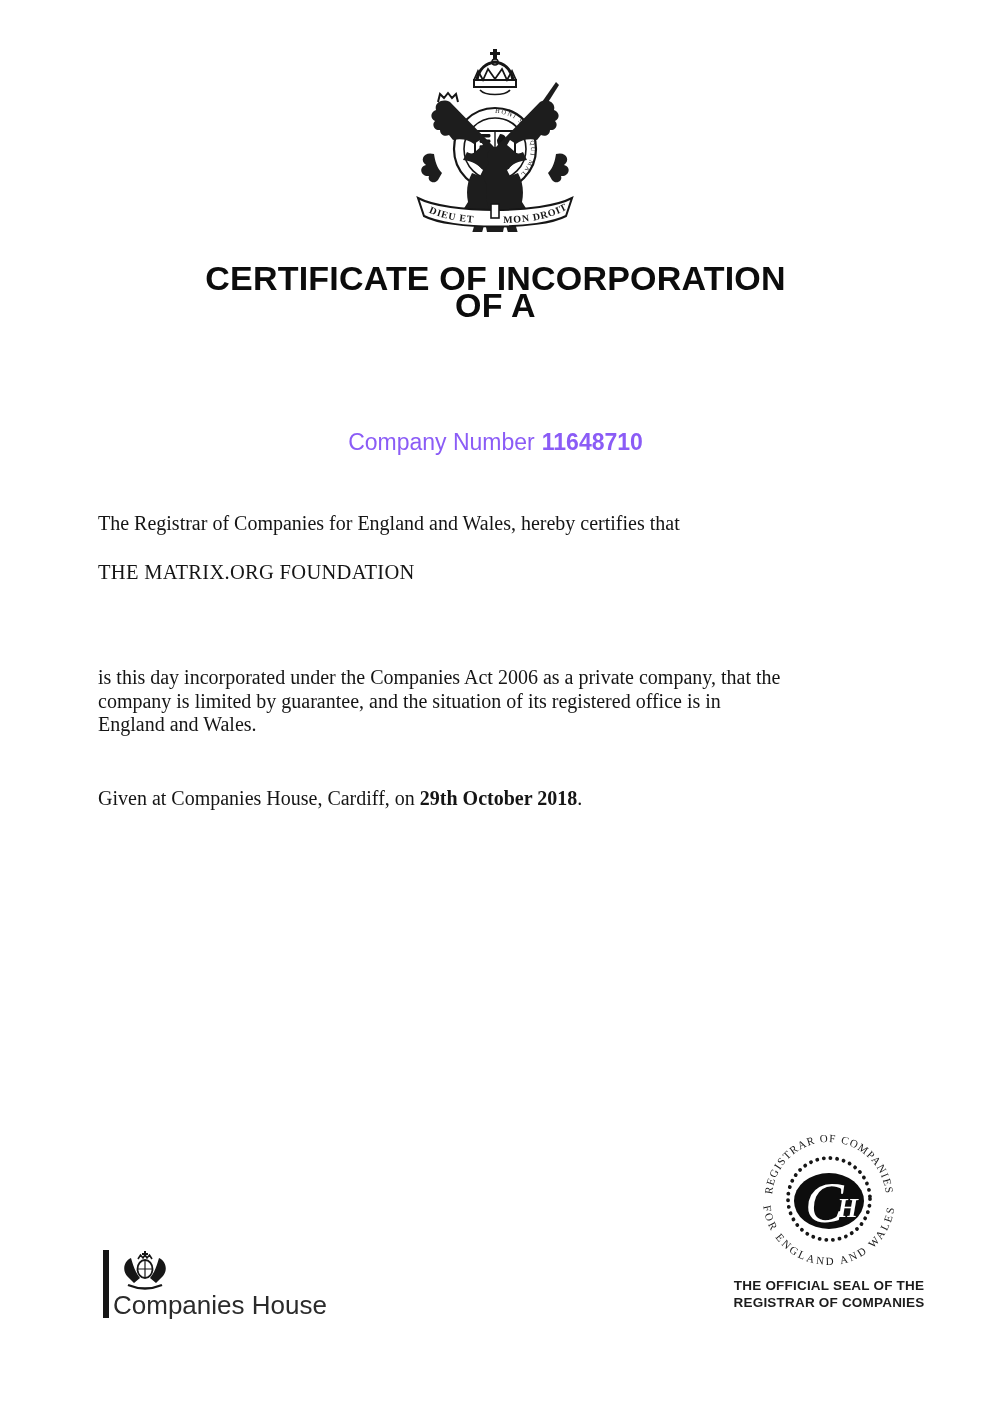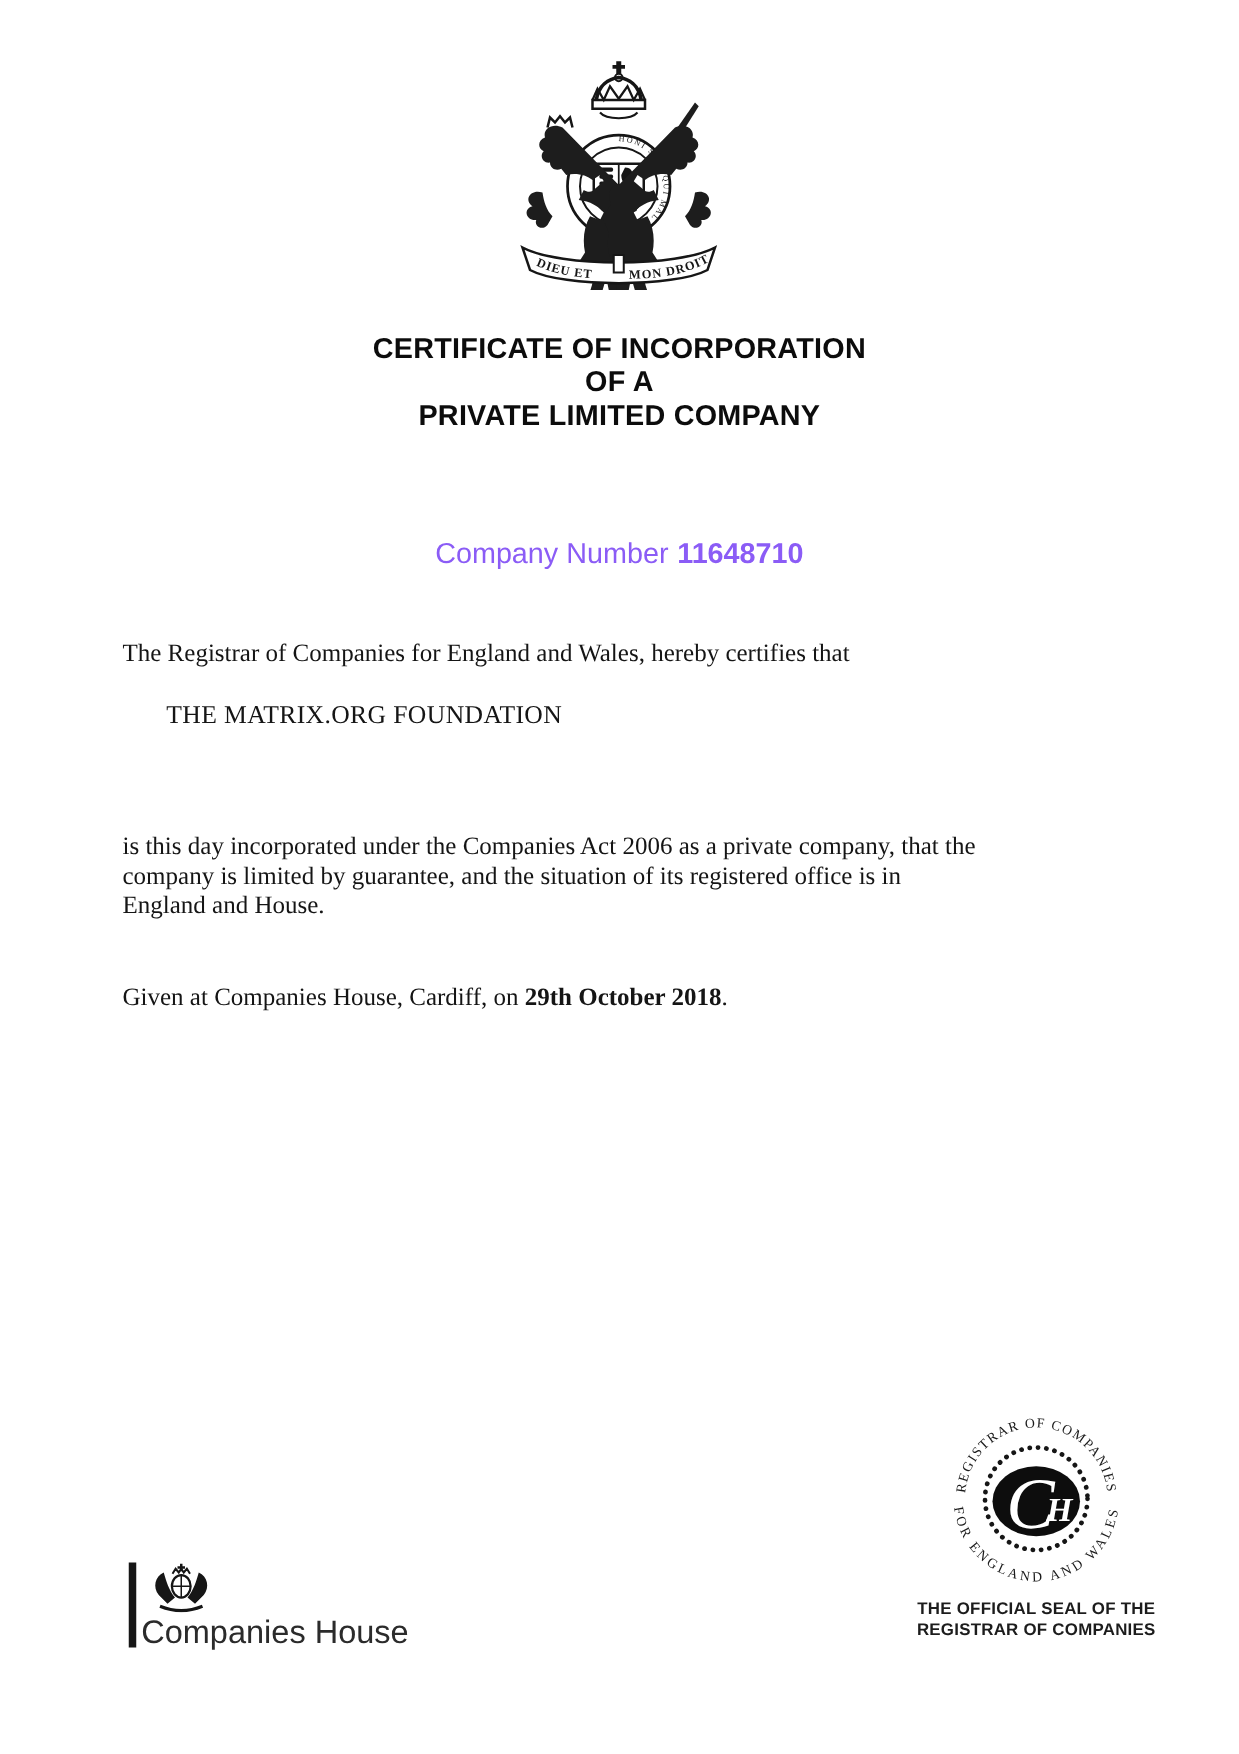--- a/index.html
+++ b/index.html
@@ -6,30 +6,30 @@
   .page{
     position:relative;width:991px;height:1403px;background:#ffffff;
     font-family:"Liberation Serif", serif;color:#151515;overflow:hidden;
   }
   
   .arms{position:absolute;left:390px;top:46px;width:210px;height:186px;}
   
   .heading{
     position:absolute;left:0;top:265px;width:991px;text-align:center;
     font-family:"Liberation Sans", sans-serif;font-weight:bold;
-    font-size:23px;line-height:27px;color:#0c0c0c;letter-spacing:.2px;
+    font-size:34px;line-height:27px;color:#0c0c0c;letter-spacing:.2px;
   }
   .company-number{
     position:absolute;left:0;top:429px;width:991px;text-align:center;
     font-family:"Liberation Sans", sans-serif;font-size:23px;color:#8b5cf6;
   }
   .company-number .num{font-weight:bold;margin-left:7px;}
   
   .certify{position:absolute;left:98px;top:512px;font-size:20px;}
-  .company-name{position:absolute;left:98px;top:561px;font-size:20.5px;letter-spacing:.3px;margin-left:35px;}
+  .company-name{position:absolute;left:98px;top:561px;font-size:20.5px;letter-spacing:.3px;}
   .incorp{position:absolute;left:98px;top:666px;width:810px;font-size:20px;line-height:23.5px;}
   .given{position:absolute;left:98px;top:787px;font-size:20px;}
   .given .date{font-weight:bold;margin-left:5px;}
   .auth{position:absolute;left:0;top:1062px;width:991px;text-align:center;
         font-size:17.5px;line-height:31px;color:#131313;}
   
   .seal-wrap{position:absolute;left:733px;top:1129px;width:192px;text-align:center;}
   .seal-caption{
     font-family:"Liberation Sans", sans-serif;font-weight:bold;font-size:13.5px;
     line-height:16.5px;color:#1c1c1c;margin-top:5px;letter-spacing:.2px;
@@ -109,35 +109,34 @@
       </text>
       <text font-family="Liberation Serif, serif" font-size="10" font-weight="bold" fill="#161616" letter-spacing="0.8">
         <textPath href="#mottoR" startOffset="2%">MON DROIT</textPath>
       </text>
     </g>
   </svg>
 
   <div class="heading">
     <div>CERTIFICATE OF INCORPORATION</div>
     <div>OF A</div>
-    <div>PRIVATE LIMITED COMPANY</div>
   </div>
 
   <div class="company-number">
     <span>Company Number</span><span class="num">11648710</span>
   </div>
 
   <div class="certify">The Registrar of Companies for England and Wales, hereby certifies that</div>
 
   <div class="company-name">THE MATRIX.ORG FOUNDATION</div>
 
   <div class="incorp">
     <div>is this day incorporated under the Companies Act 2006 as a private company, that the</div>
     <div>company is limited by guarantee, and the situation of its registered office is in</div>
-    <div>England and House.</div>
+    <div>England and Wales.</div>
   </div>
 
   <div class="given">
     <span>Given at Companies House, Cardiff, on</span><span class="date">29th October 2018</span><span>.</span>
   </div>
 
 
   <div class="seal-wrap">
     <svg width="192" height="140" viewBox="0 0 192 140">
       <path id="sealTop" d="M39 70 A57 57 0 0 1 153 70" fill="none"></path>

